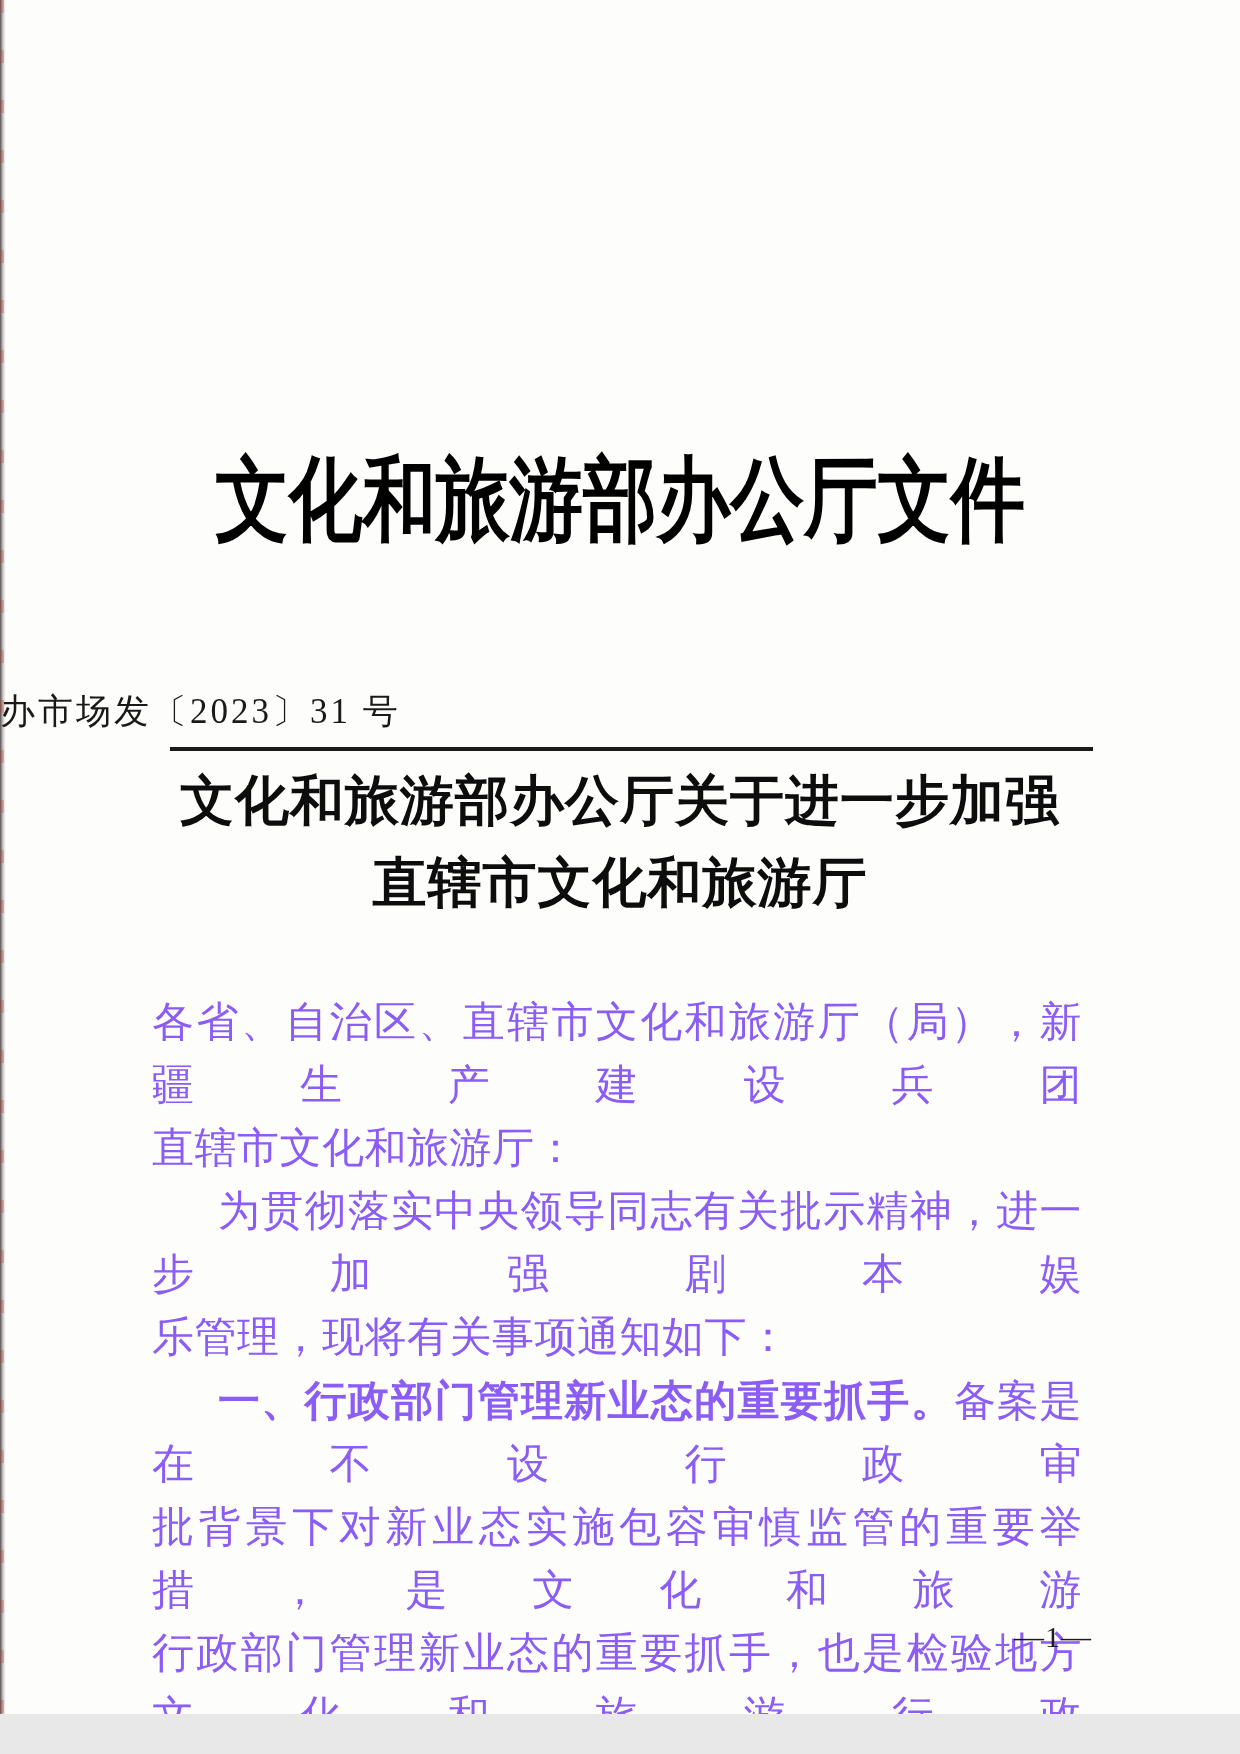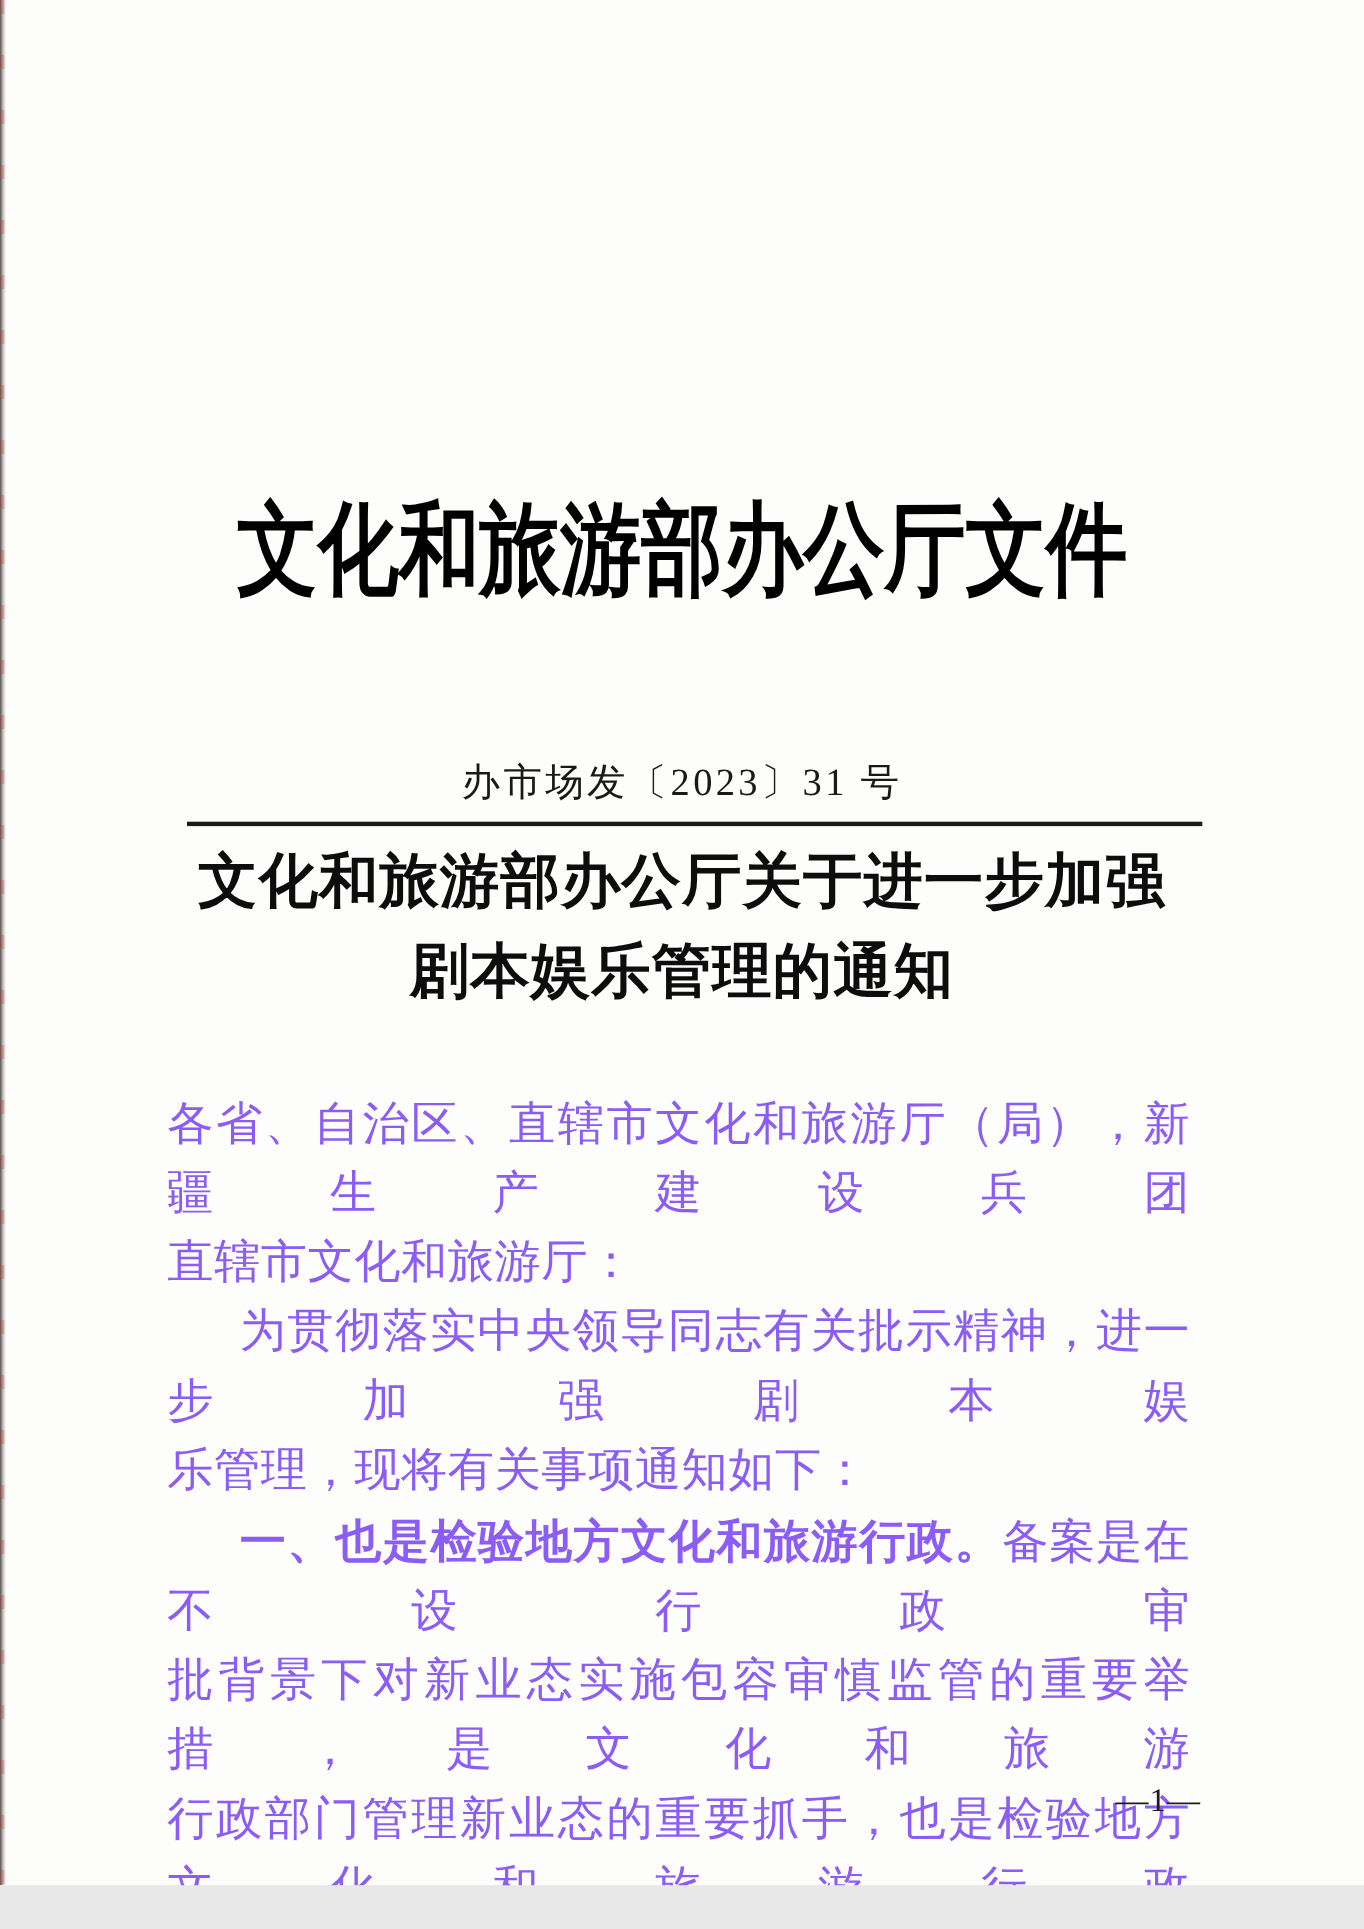--- a/index.html
+++ b/index.html
@@ -46,21 +46,20 @@
     font-weight: 900;
     color: #000;
     letter-spacing: 0px;
     transform: scaleX(0.80);
     white-space: nowrap;
   }
   .doc-number {
     position: absolute;
     top: 688px;
     left: 0; right: 0;
-    text-align: center;
     font-size: 35px;
     letter-spacing: 3px;
     color: #191919;
   }
   .rule {
     position: absolute;
     top: 747px;
     left: 170px;
     width: 923px;
     height: 4px;
@@ -123,29 +122,29 @@
   <div class="scan-edge-red"></div>
 
   <div class="masthead">文化和旅游部办公厅文件</div>
 
   <div class="doc-number">办市场发〔2023〕31 号</div>
 
   <div class="rule"></div>
 
   <h1 class="doc-title">
     <span>文化和旅游部办公厅关于进一步加强</span><br>
-    <span>剧本娱乐管理的通知</span>
+    <span>直辖市文化和旅游厅</span>
   </h1>
 
   <div class="body-text">
       <div class="line just"><span class="seg">各省、自治区、直辖市文化和旅游厅（局），新疆生产建设兵团</span></div>
       <div class="line"><span class="seg">直辖市文化和旅游厅：</span></div>
       <div class="line indent just"><span class="seg">为贯彻落实中央领导同志有关批示精神，进一步加强剧本娱</span></div>
       <div class="line"><span class="seg">乐管理，现将有关事项通知如下：</span></div>
-      <div class="line indent just"><span class="seg bold">一、也是检验地方文化和旅游行政。</span><span class="seg">备案是在不设行政审</span></div>
+      <div class="line indent just"><span class="seg bold">一、行政部门管理新业态的重要抓手。</span><span class="seg">备案是在不设行政审</span></div>
       <div class="line just"><span class="seg">批背景下对新业态实施包容审慎监管的重要举措，是文化和旅游</span></div>
       <div class="line just"><span class="seg">行政部门管理新业态的重要抓手，也是检验地方文化和旅游行政</span></div>
       <div class="line just"></div>
     </div>
 
   <div class="page-number">—1—</div>
 
 </div>
 
 </body></html>

